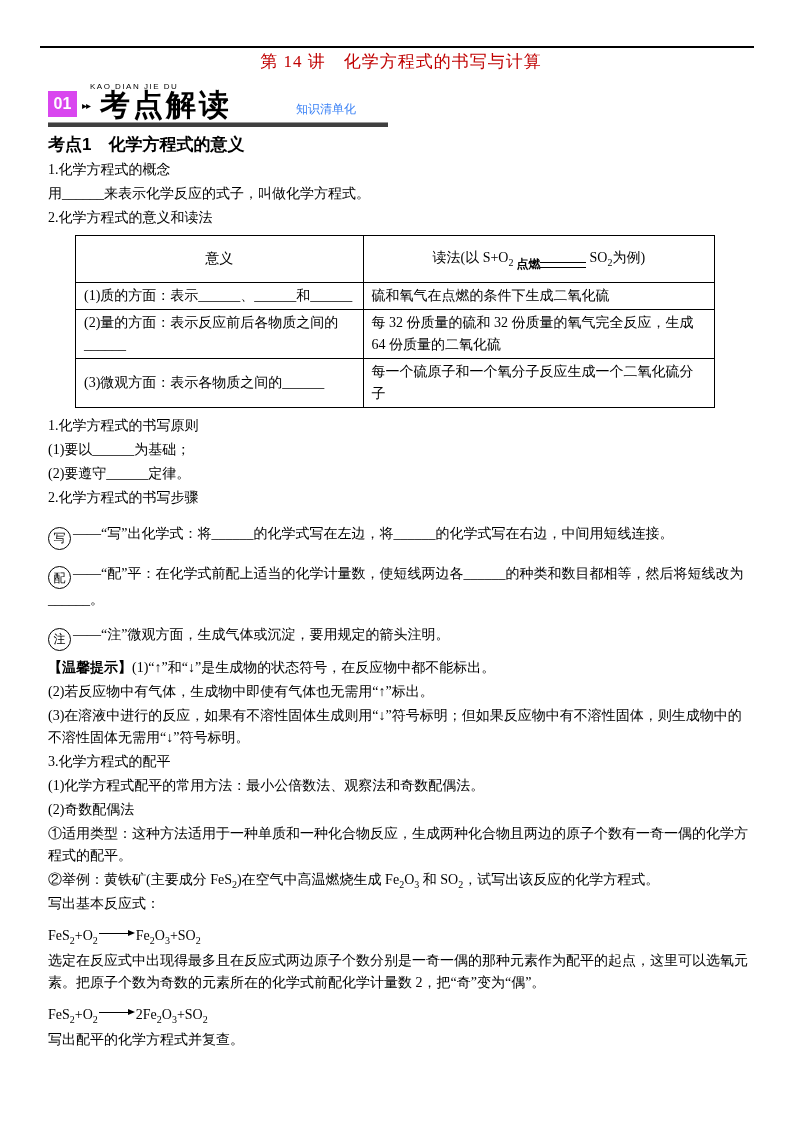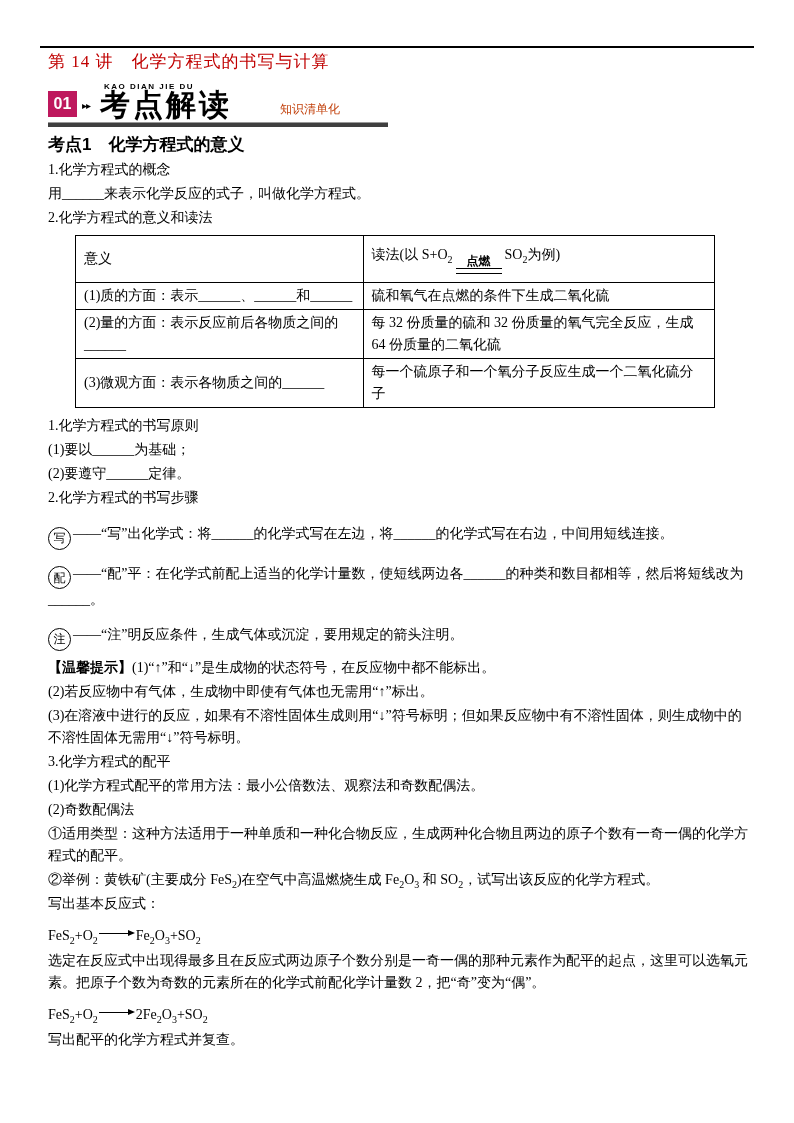--- a/index.html
+++ b/index.html
@@ -5,75 +5,75 @@
   html,body{margin:0;padding:0;}
   body{
     width:794px;height:1123px;background:#ffffff;position:relative;
     font-family:"Liberation Serif","DejaVu Serif",serif;
     color:#000;font-size:14px;line-height:22px;
     -webkit-font-smoothing:antialiased;
   }
   .page{padding:46px 40px 0 48px;box-sizing:border-box;}
   .top-rule{border-top:2px solid #000;margin:0 0 2px -8px;width:714px;}
   .doc-title{
-    color:#c00000;font-size:17px;line-height:24px;
+    text-align:center;color:#c00000;font-size:17px;line-height:24px;
     margin:1px 0 8px 0;font-weight:400;letter-spacing:1px;
   }
   
   .banner{width:340px;margin:2px 0 8px 0;}
   .banner-row{display:flex;align-items:flex-start;}
   .num-box{
-    width:29px;height:26px;background:#be185d;color:#fff;
+    width:29px;height:26px;background:#d946ef;color:#fff;
     font-family:"Liberation Sans",sans-serif;font-size:16px;font-weight:bold;
     display:flex;align-items:center;justify-content:center;margin-top:9px;flex:0 0 auto;
   }
   .banner-mid{margin-left:5px;}
   .eyebrow{
-    font-family:"Liberation Sans",sans-serif;font-size:8px;font-weight:bold;
-    letter-spacing:1.5px;line-height:10px;margin-left:22px;
+    font-family:"Liberation Sans",sans-serif;font-size:8px;font-weight:normal;
+    letter-spacing:1.5px;line-height:10px;margin-left:8px;
   }
   .banner-line2{display:flex;align-items:flex-end;}
   .arrows{font-size:10px;line-height:24px;letter-spacing:-1px;}
   .banner-title{
     font-family:"Liberation Sans","DejaVu Sans",sans-serif;
     font-size:30px;font-weight:900;line-height:26px;letter-spacing:3px;margin-left:10px;
   }
-  .tagline{font-size:12px;color:#c2410c;margin-left:48px;line-height:18px;}
+  .tagline{font-size:12px;color:#3b82f6;margin-left:64px;line-height:18px;}
   .banner-bar{height:4px;background:#3f3f3f;border-top:1px solid #999;margin-top:4px;}
   
   .kaodian{
     font-family:"Liberation Sans","DejaVu Sans",sans-serif;
     font-size:17px;font-weight:bold;margin:6px 0 3px 0;line-height:20px;
   }
   p.t{margin:0;padding:1px 0;}
   
   table.meaning{
     border-collapse:collapse;width:640px;margin:5px 0 6px 27px;
   }
   table.meaning td{border:1.5px solid #000;padding:2px 8px;vertical-align:middle;}
-  td.hd{height:42px;}
+  td.hd{text-align:center;height:42px;}
   
   .stepp{margin:13px 0 0 0;padding:0;}
   .badge{
     display:inline-flex;align-items:center;justify-content:center;
     width:21px;height:21px;border:1px solid #000;border-radius:50%;
     font-size:12px;vertical-align:-4px;margin-right:2px;flex:0 0 auto;
   }
   .tips-label{font-weight:bold;font-family:"Liberation Sans",sans-serif;}
   
   .eq{margin:9px 0 2px 0;padding:0;font-family:"Liberation Serif","DejaVu Serif",serif;}
   sub{font-size:10px;line-height:0;}
   .arr{display:inline-block;position:relative;width:36px;height:10px;vertical-align:1px;margin:0 1px;}
   .arr::before{content:"";position:absolute;left:0;right:4px;top:4px;border-top:1.2px solid #000;}
   .arr::after{
     content:"";position:absolute;right:0;top:1px;
     border-left:7px solid #000;border-top:3.5px solid transparent;border-bottom:3.5px solid transparent;
   }
   .ceq{
-    display:inline-flex;flex-direction:column;align-items:center;
+    display:inline-flex;flex-direction:row;align-items:center;
     vertical-align:-6px;margin:0 3px;
   }
   .ctext{
     font-weight:bold;font-size:12px;line-height:13px;
     font-family:"Liberation Sans",sans-serif;
   }
   .cline{width:46px;height:6px;border-top:1.5px solid #000;border-bottom:1.5px solid #000;box-sizing:border-box;}
 </style>
 </head>
 <body>
@@ -128,21 +128,21 @@
   </tbody>
     </table>
 
   <p class="t">1.化学方程式的书写原则</p>
   <p class="t">(1)要以______为基础；</p>
   <p class="t">(2)要遵守______定律。</p>
   <p class="t">2.化学方程式的书写步骤</p>
 
   <p class="stepp"><span class="badge">写</span><span>——“写”出化学式：将______的化学式写在左边，将______的化学式写在右边，中间用短线连接。</span></p>
   <p class="stepp"><span class="badge">配</span><span>——“配”平：在化学式前配上适当的化学计量数，使短线两边各______的种类和数目都相等，然后将短线改为______。</span></p>
-  <p class="stepp"><span class="badge">注</span><span>——“注”明反应条件，生成气体或沉淀，要用规定的箭头注明。</span></p>
+  <p class="stepp"><span class="badge">注</span><span>——“注”微观方面，生成气体或沉淀，要用规定的箭头注明。</span></p>
 
   <p class="t" style="margin-top:4px"><span class="tips-label">【温馨提示】</span><span>(1)“↑”和“↓”是生成物的状态符号，在反应物中都不能标出。</span></p>
   <p class="t">(2)若反应物中有气体，生成物中即使有气体也无需用“↑”标出。</p>
   <p class="t">(3)在溶液中进行的反应，如果有不溶性固体生成则用“↓”符号标明；但如果反应物中有不溶性固体，则生成物中的不溶性固体无需用“↓”符号标明。</p>
 
   <p class="t">3.化学方程式的配平</p>
   <p class="t">(1)化学方程式配平的常用方法：最小公倍数法、观察法和奇数配偶法。</p>
   <p class="t">(2)奇数配偶法</p>
   <p class="t">①适用类型：这种方法适用于一种单质和一种化合物反应，生成两种化合物且两边的原子个数有一奇一偶的化学方程式的配平。</p>
   <p class="t">②举例：黄铁矿(主要成分 FeS<sub>2</sub>)在空气中高温燃烧生成 Fe<sub>2</sub>O<sub>3</sub> 和 SO<sub>2</sub>，试写出该反应的化学方程式。</p>

